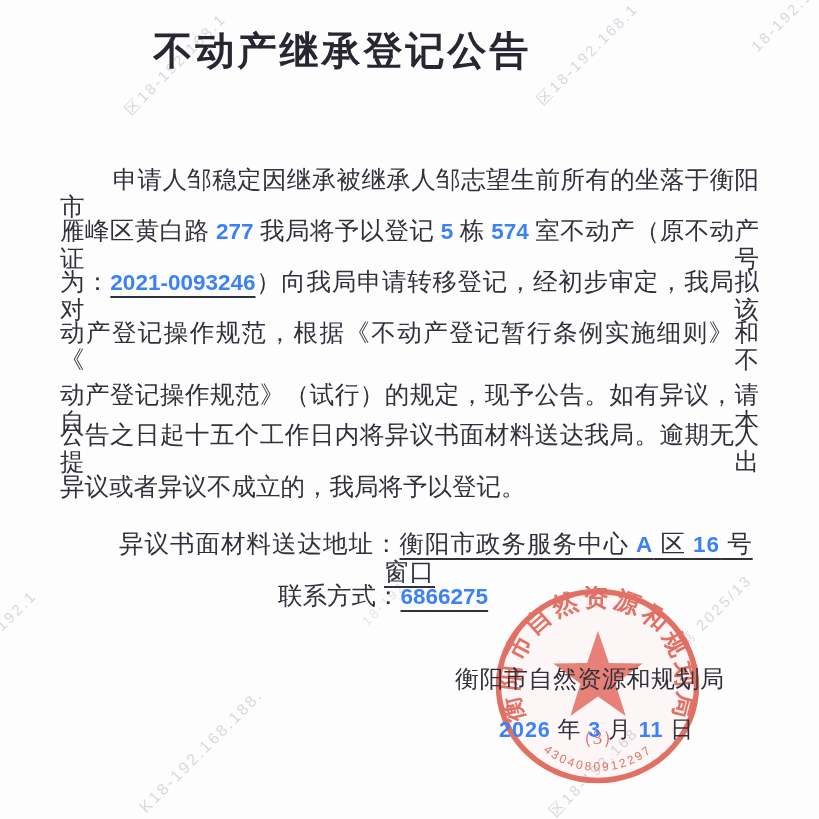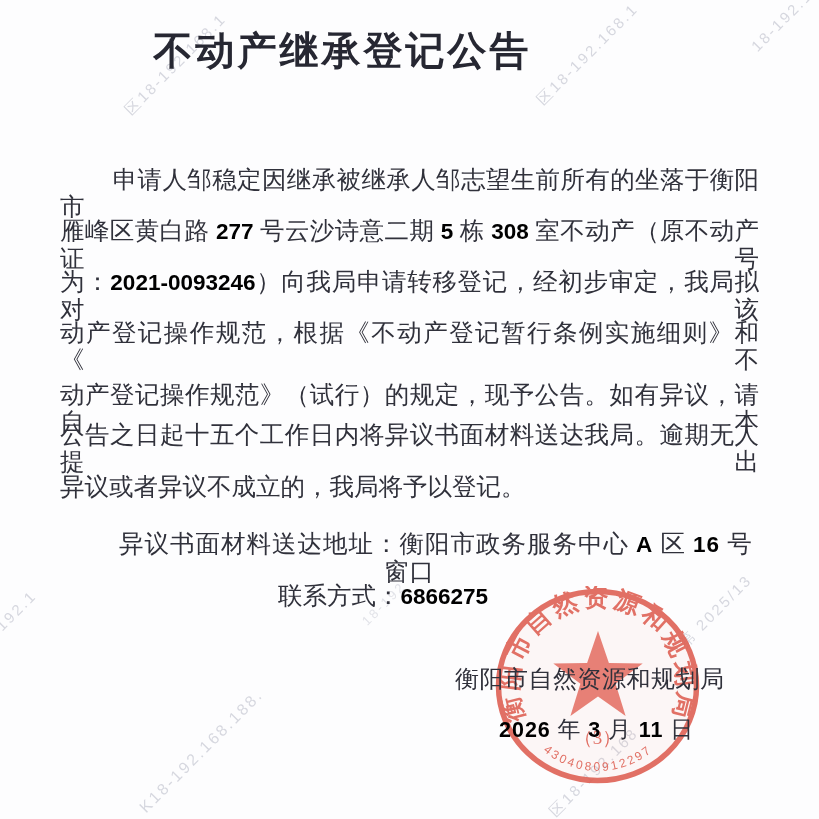--- a/index.html
+++ b/index.html
@@ -29,23 +29,24 @@
   }
   .justify{text-align:justify;text-align-last:justify;}
   .indent{text-indent:2.15em;}
   .l1{top:141px;} .l2{top:192px;} .l3{top:243px;} .l4{top:294px;}
   .l5{top:356px;} .l6{top:396px;} .l7{top:448px;}
   .l8{top:505px;letter-spacing:1px;text-align:center;}
   .l9{top:557px;left:278px;width:auto;}
   .num{
     font-family:"Liberation Sans","DejaVu Sans",sans-serif;
     font-weight:700;font-size:22.5px;
-    color:#000000;
+    color:#3b82f6;
   }
   .ul-group{
+    text-decoration:underline;
     text-decoration-thickness:2px;
     text-underline-offset:6px;
     text-decoration-color:#30313b;
   }
   
   .issuer-line{
     position:absolute;left:455px;top:663px;
     font-size:24px;letter-spacing:0.5px;
     z-index:3;
   }
@@ -94,21 +95,21 @@
   <span class="wm wm6">区18-192.168</span>
   <span class="wm wm7">18-192</span>
 
   <div class="doc-title">不动产继承登记公告</div>
 
   <p class="line l1 justify indent">
     <span>申请人邹稳定因继承被继承人邹志望生前所有的坐落于衡阳市</span>
   </p>
 
   <p class="line l2 justify">
-    <span>雁峰区黄白路 </span><span class="num">277</span><span> 号云沙诗意二期 </span><span class="num">5</span><span> 栋 </span><span class="num">308</span><span> 室不动产（原不动产证号</span>
+    <span>雁峰区黄白路 </span><span class="num">277</span><span> 我局将予以登记 </span><span class="num">5</span><span> 栋 </span><span class="num">574</span><span> 室不动产（原不动产证号</span>
   </p>
 
   <p class="line l3 justify">
     <span>为：</span><span class="num ul-group">2021-0093246</span><span>）向我局申请转移登记，经初步审定，我局拟对该</span>
   </p>
 
   <p class="line l4 justify">
     <span>动产登记操作规范，根据《不动产登记暂行条例实施细则》和《不</span>
   </p>
 

